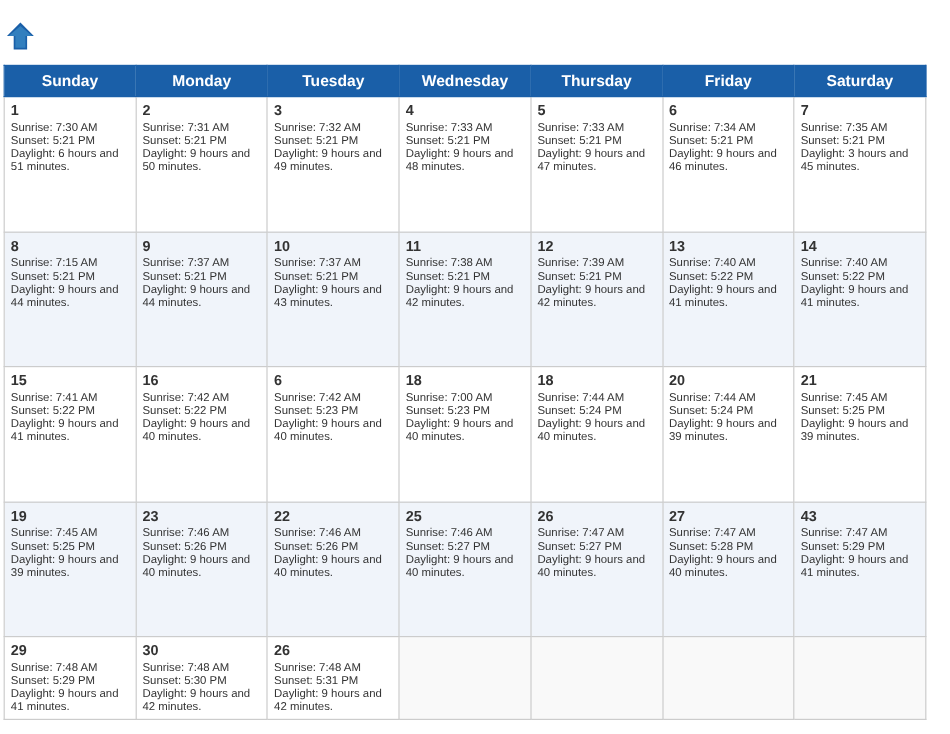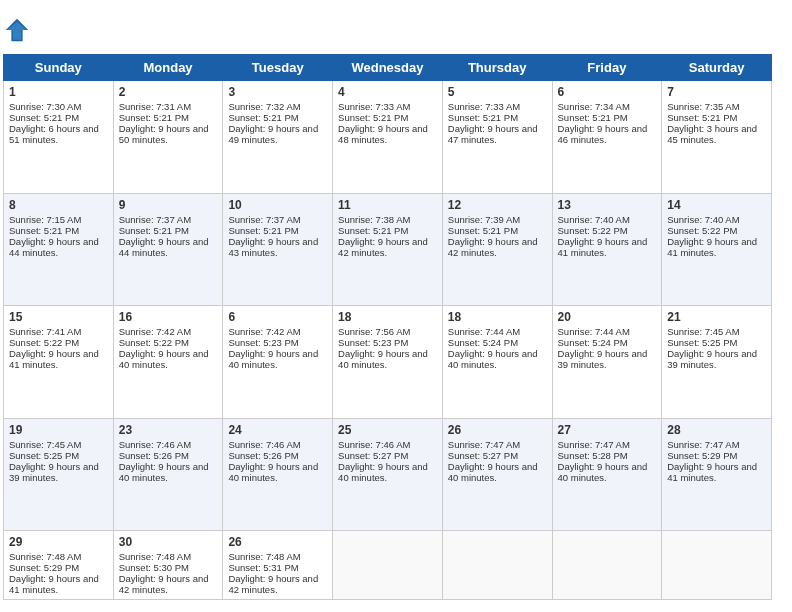--- a/index.html
+++ b/index.html
@@ -142,33 +142,33 @@
           <td><span class="day-number">10</span><span>Sunrise: 7:37 AM</span><br><span>Sunset: 5:21 PM</span><br><span>Daylight: 9 hours and 43 minutes.</span></td>
           <td><span class="day-number">11</span><span>Sunrise: 7:38 AM</span><br><span>Sunset: 5:21 PM</span><br><span>Daylight: 9 hours and 42 minutes.</span></td>
           <td><span class="day-number">12</span><span>Sunrise: 7:39 AM</span><br><span>Sunset: 5:21 PM</span><br><span>Daylight: 9 hours and 42 minutes.</span></td>
           <td><span class="day-number">13</span><span>Sunrise: 7:40 AM</span><br><span>Sunset: 5:22 PM</span><br><span>Daylight: 9 hours and 41 minutes.</span></td>
           <td><span class="day-number">14</span><span>Sunrise: 7:40 AM</span><br><span>Sunset: 5:22 PM</span><br><span>Daylight: 9 hours and 41 minutes.</span></td>
         </tr>
         <tr>
           <td><span class="day-number">15</span><span>Sunrise: 7:41 AM</span><br><span>Sunset: 5:22 PM</span><br><span>Daylight: 9 hours and 41 minutes.</span></td>
           <td><span class="day-number">16</span><span>Sunrise: 7:42 AM</span><br><span>Sunset: 5:22 PM</span><br><span>Daylight: 9 hours and 40 minutes.</span></td>
           <td><span class="day-number">6</span><span>Sunrise: 7:42 AM</span><br><span>Sunset: 5:23 PM</span><br><span>Daylight: 9 hours and 40 minutes.</span></td>
-          <td><span class="day-number">18</span><span>Sunrise: 7:56 AM</span><br><span>Sunset: 5:23 PM</span><br><span>Daylight: 9 hours and 40 minutes.</span></td>
+          <td><span class="day-number">18</span><span>Sunrise: 7:00 AM</span><br><span>Sunset: 5:23 PM</span><br><span>Daylight: 9 hours and 40 minutes.</span></td>
           <td><span class="day-number">18</span><span>Sunrise: 7:44 AM</span><br><span>Sunset: 5:24 PM</span><br><span>Daylight: 9 hours and 40 minutes.</span></td>
           <td><span class="day-number">20</span><span>Sunrise: 7:44 AM</span><br><span>Sunset: 5:24 PM</span><br><span>Daylight: 9 hours and 39 minutes.</span></td>
           <td><span class="day-number">21</span><span>Sunrise: 7:45 AM</span><br><span>Sunset: 5:25 PM</span><br><span>Daylight: 9 hours and 39 minutes.</span></td>
         </tr>
         <tr>
           <td><span class="day-number">19</span><span>Sunrise: 7:45 AM</span><br><span>Sunset: 5:25 PM</span><br><span>Daylight: 9 hours and 39 minutes.</span></td>
           <td><span class="day-number">23</span><span>Sunrise: 7:46 AM</span><br><span>Sunset: 5:26 PM</span><br><span>Daylight: 9 hours and 40 minutes.</span></td>
-          <td><span class="day-number">24</span><span>Sunrise: 7:46 AM</span><br><span>Sunset: 5:26 PM</span><br><span>Daylight: 9 hours and 40 minutes.</span></td>
+          <td><span class="day-number">22</span><span>Sunrise: 7:46 AM</span><br><span>Sunset: 5:26 PM</span><br><span>Daylight: 9 hours and 40 minutes.</span></td>
           <td><span class="day-number">25</span><span>Sunrise: 7:46 AM</span><br><span>Sunset: 5:27 PM</span><br><span>Daylight: 9 hours and 40 minutes.</span></td>
           <td><span class="day-number">26</span><span>Sunrise: 7:47 AM</span><br><span>Sunset: 5:27 PM</span><br><span>Daylight: 9 hours and 40 minutes.</span></td>
           <td><span class="day-number">27</span><span>Sunrise: 7:47 AM</span><br><span>Sunset: 5:28 PM</span><br><span>Daylight: 9 hours and 40 minutes.</span></td>
-          <td><span class="day-number">28</span><span>Sunrise: 7:47 AM</span><br><span>Sunset: 5:29 PM</span><br><span>Daylight: 9 hours and 41 minutes.</span></td>
+          <td><span class="day-number">43</span><span>Sunrise: 7:47 AM</span><br><span>Sunset: 5:29 PM</span><br><span>Daylight: 9 hours and 41 minutes.</span></td>
         </tr>
         <tr class="last-row">
           <td><span class="day-number">29</span><span>Sunrise: 7:48 AM</span><br><span>Sunset: 5:29 PM</span><br><span>Daylight: 9 hours and 41 minutes.</span></td>
           <td><span class="day-number">30</span><span>Sunrise: 7:48 AM</span><br><span>Sunset: 5:30 PM</span><br><span>Daylight: 9 hours and 42 minutes.</span></td>
           <td><span class="day-number">26</span><span>Sunrise: 7:48 AM</span><br><span>Sunset: 5:31 PM</span><br><span>Daylight: 9 hours and 42 minutes.</span></td>
           <td class="empty-cell"></td>
           <td class="empty-cell"></td>
           <td class="empty-cell"></td>
           <td class="empty-cell"></td>
         </tr>

